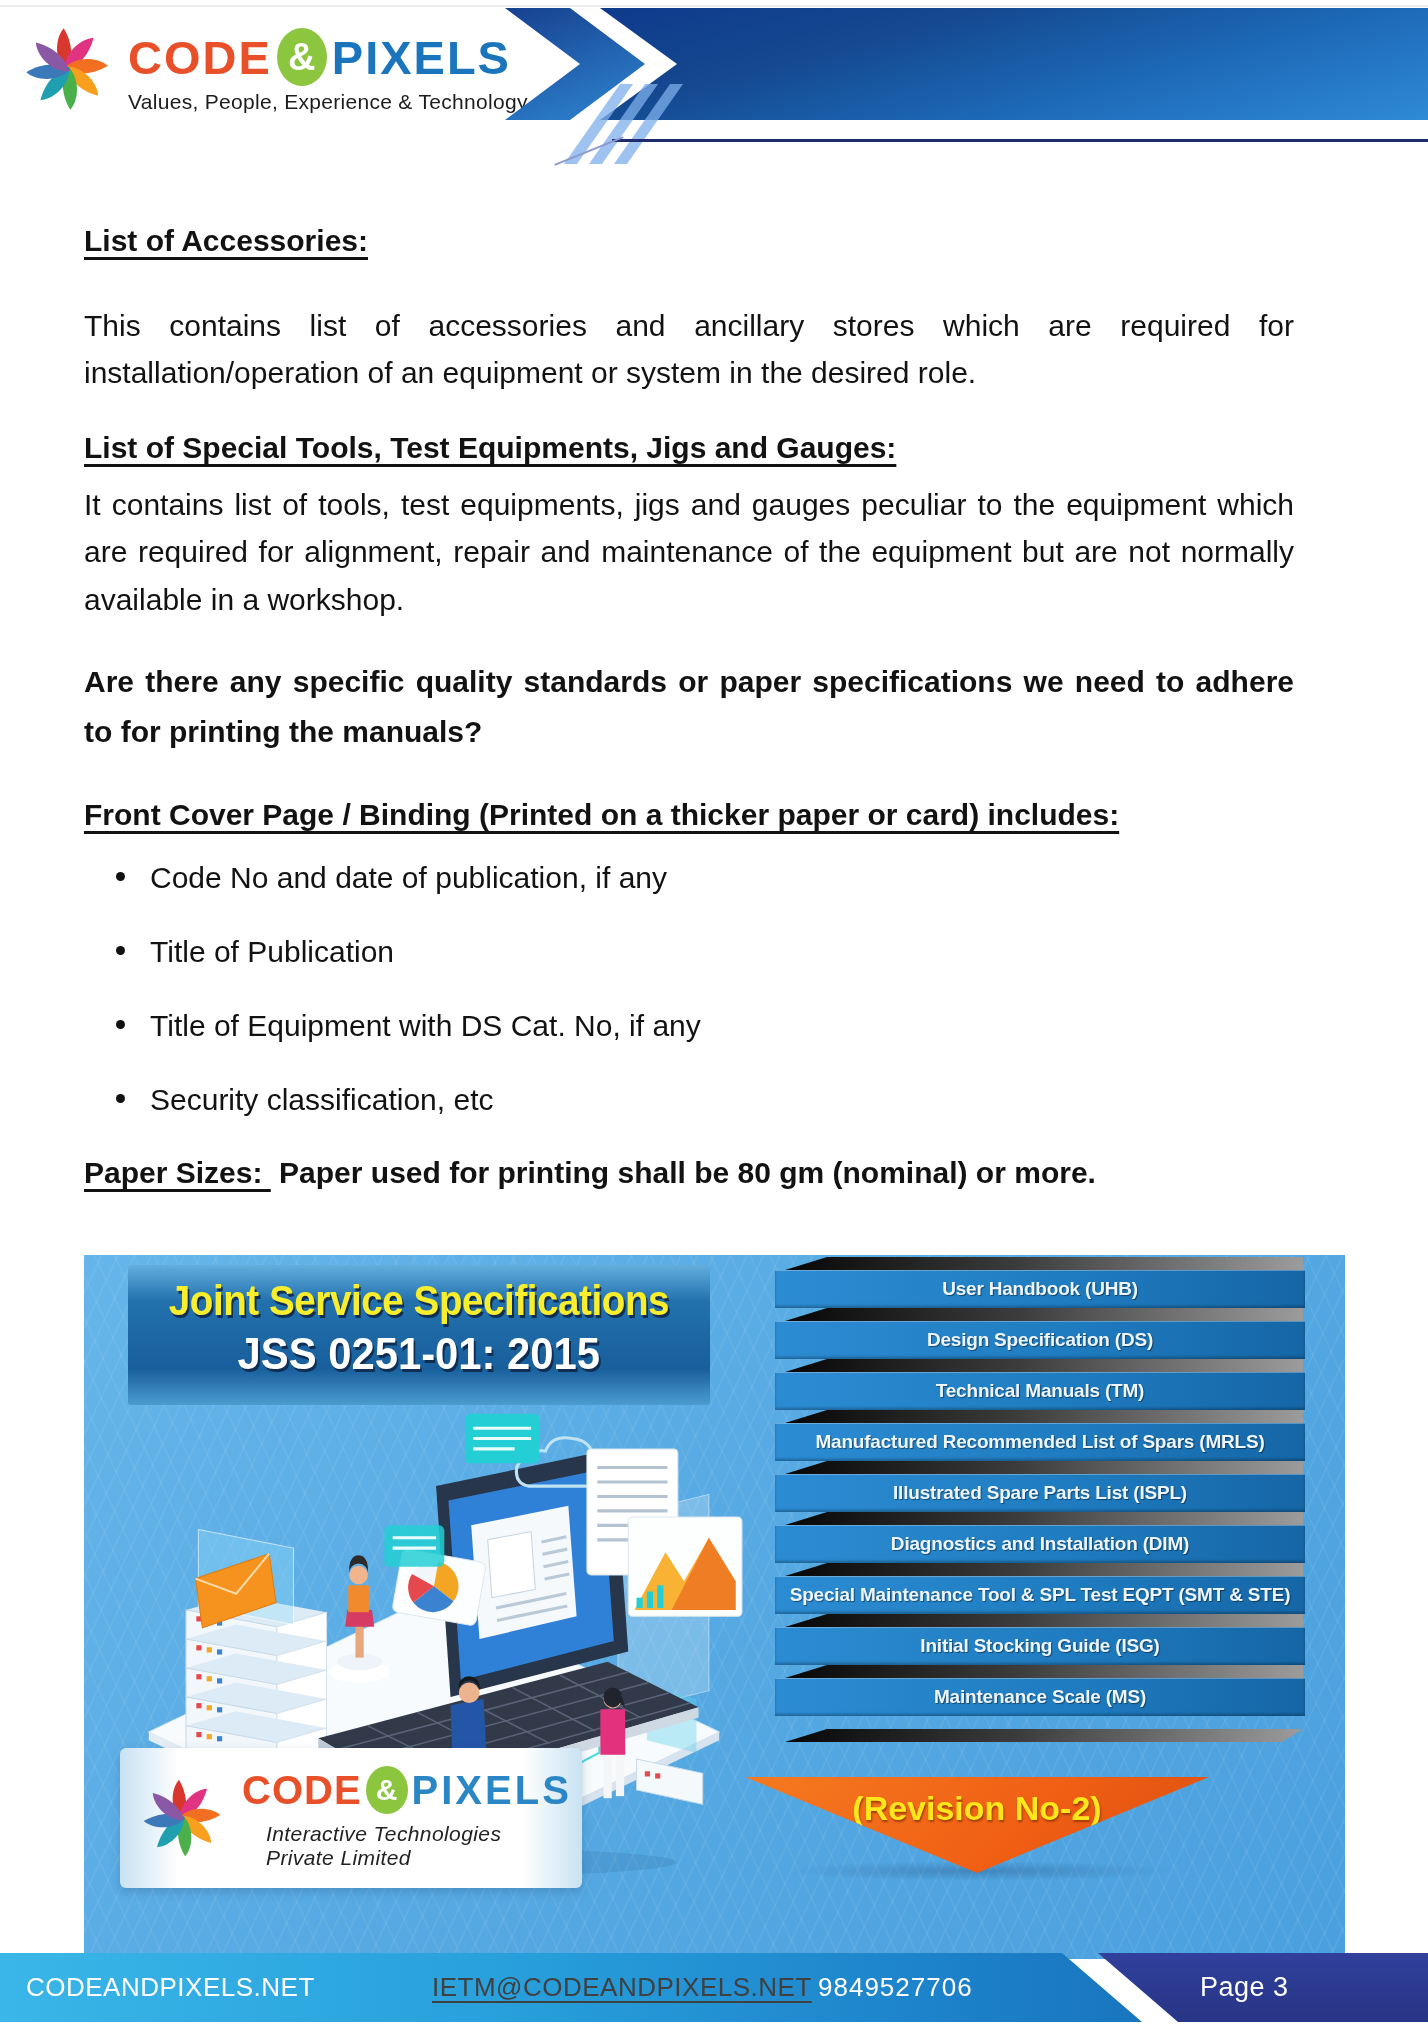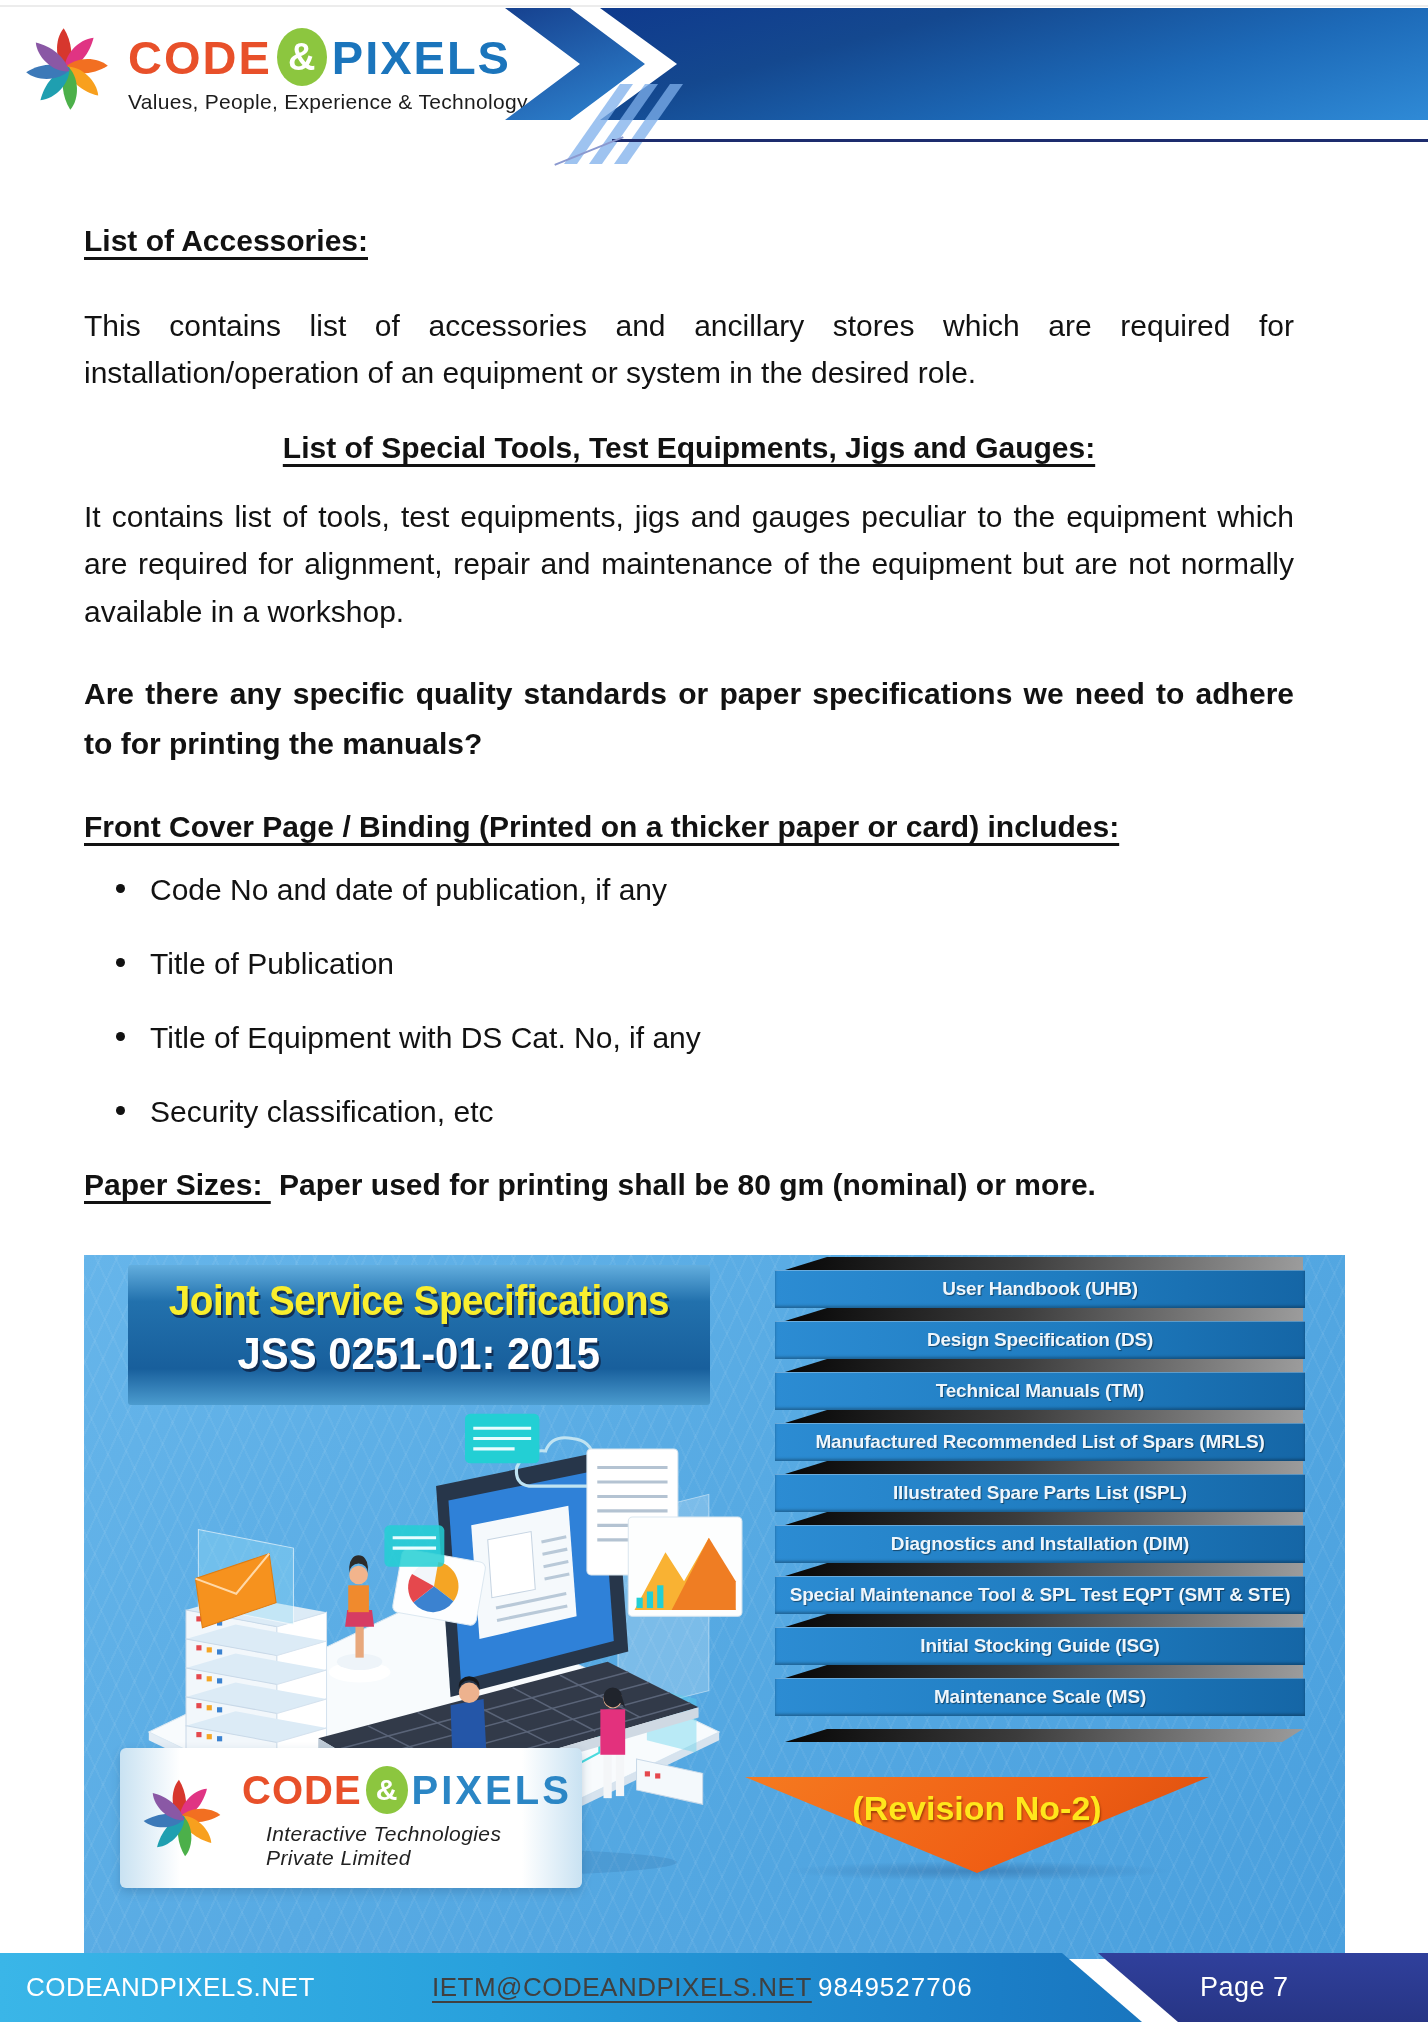--- a/index.html
+++ b/index.html
@@ -30,21 +30,21 @@
   .stripe{position:absolute;top:84px;width:13px;height:80px;background:rgba(125,175,235,.75);
       transform:skewX(-35deg);}
   .s1{left:592px;} .s2{left:617px;} .s3{left:642px;}
 
   
   .content{position:absolute;left:84px;top:224px;width:1210px;font-size:30px;}
   .hu{font-weight:700;text-decoration:underline;text-decoration-thickness:3px;
       text-underline-offset:6px;text-decoration-skip-ink:none;}
   .h1{margin:0 0 44px;}
   .para{margin:0 0 34px;text-align:justify;line-height:1.58;}
-  .h2{margin:0 0 28px;white-space:nowrap;text-align:center;}
+  .h2{margin:0 0 16px;white-space:nowrap;}
   .question{font-weight:700;margin:0 0 40px;text-align:justify;line-height:1.68;}
   .h4{margin:0 0 28px;white-space:nowrap;}
   .blist{list-style:none;margin:0 0 16px;padding:0 0 0 66px;}
   .blist li{position:relative;margin-bottom:38px;line-height:1.2;}
   .blist li::before{content:"";position:absolute;left:-34px;top:12px;width:9px;height:9px;
       border-radius:50%;background:#111;}
   .paper{font-weight:700;margin:16px 0 0;white-space:nowrap;}
   .paper-lbl{text-decoration:underline;text-decoration-thickness:3px;text-underline-offset:6px;
       text-decoration-skip-ink:none;}
 
@@ -403,16 +403,16 @@
       </div>
     </div>
   </section>
 
   <footer class="footer">
     <div class="f-left"></div>
     <div class="f-right"></div>
     <span class="f-site">CODEANDPIXELS.NET</span>
     <a class="f-email">IETM@CODEANDPIXELS.NET</a>
     <span class="f-phone">9849527706</span>
-    <span class="f-page">Page 7</span>
+    <span class="f-page">Page 3</span>
   </footer>
 
 </div>
 
 </body></html>

